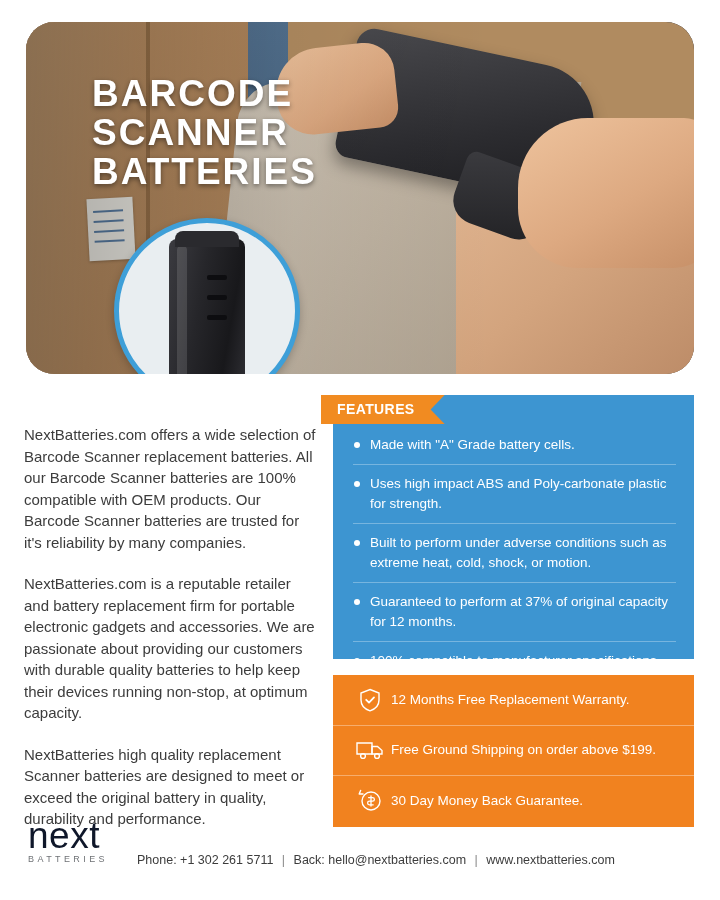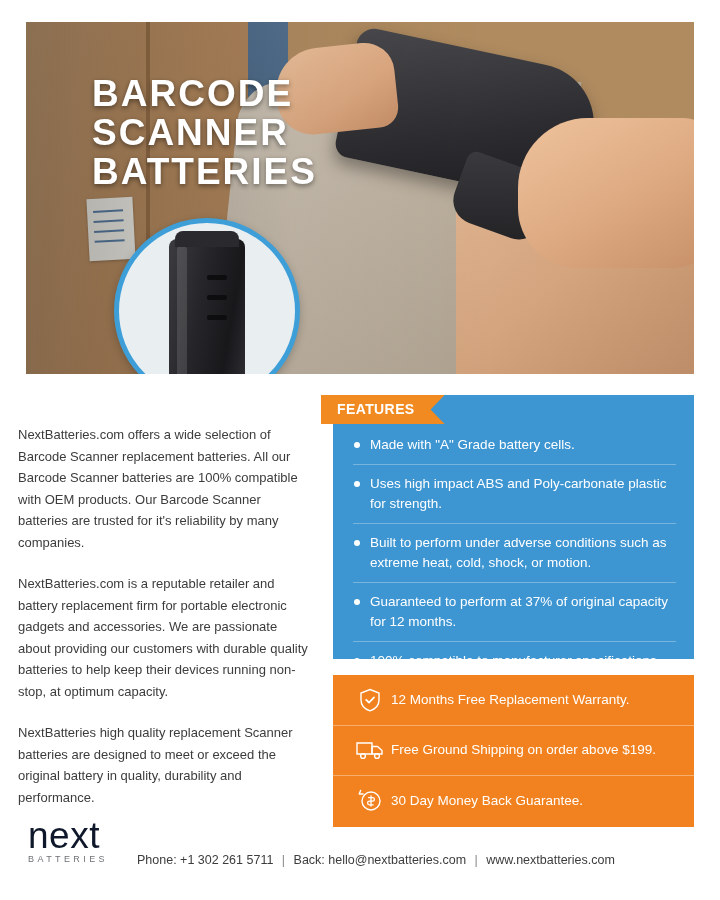--- a/index.html
+++ b/index.html
@@ -23,20 +23,21 @@
 
   
   .hero {
     position: absolute;
     left: 26px;
     top: 22px;
     width: 668px;
     height: 352px;
     overflow: hidden;
     background: #0f172a;
+    border-radius: 28px;
   }
   
   .hero-bg {
     position: absolute;
     inset: 0;
     background:
       linear-gradient(105deg, rgba(0,0,0,0.10) 0%, rgba(0,0,0,0.00) 45%),
       linear-gradient(180deg, #c9a074 0%, #b98e64 30%, #a8apx 31%, #9a8f84 32%, #8d8377 100%);
     background-color: #b08b60;
   }
@@ -184,25 +185,25 @@
     position: absolute;
     left: 88px;
     width: 20px; height: 5px;
     background: #0d0d10;
     border-radius: 2px;
   }
 
   
   .copy {
     position: absolute;
-    left: 18px;
+    left: 24px;
     top: 424px;
     width: 292px;
     color: #3c3c3c;
-    font-size: 13px;
+    font-size: 15px;
     line-height: 21.5px;
   }
   .copy p { margin: 0 0 20px 0; }
   .copy p:last-child { margin-bottom: 0; }
 
   
   .features {
     position: absolute;
     left: 333px;
     top: 395px;

